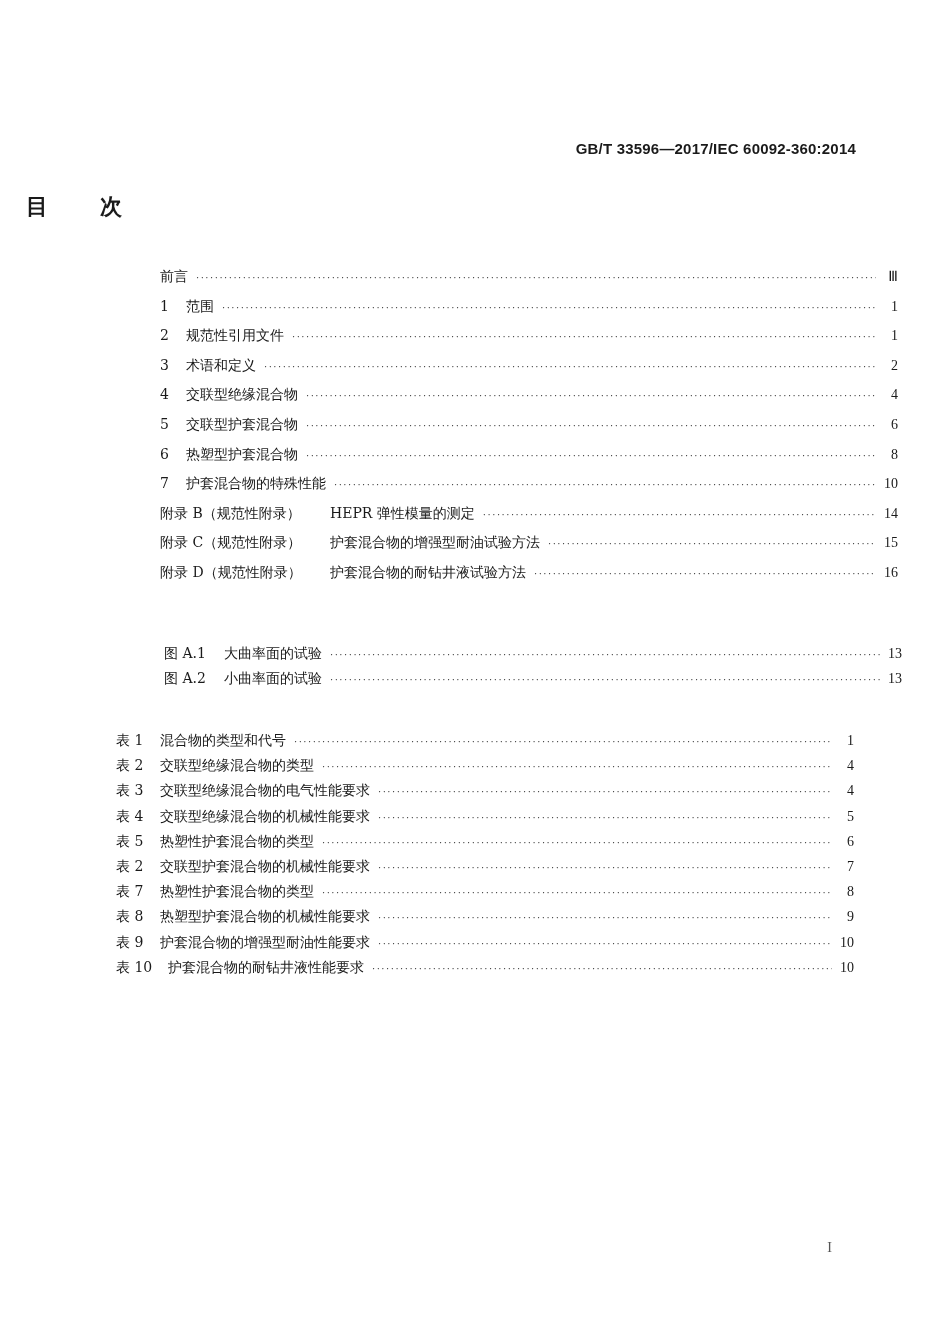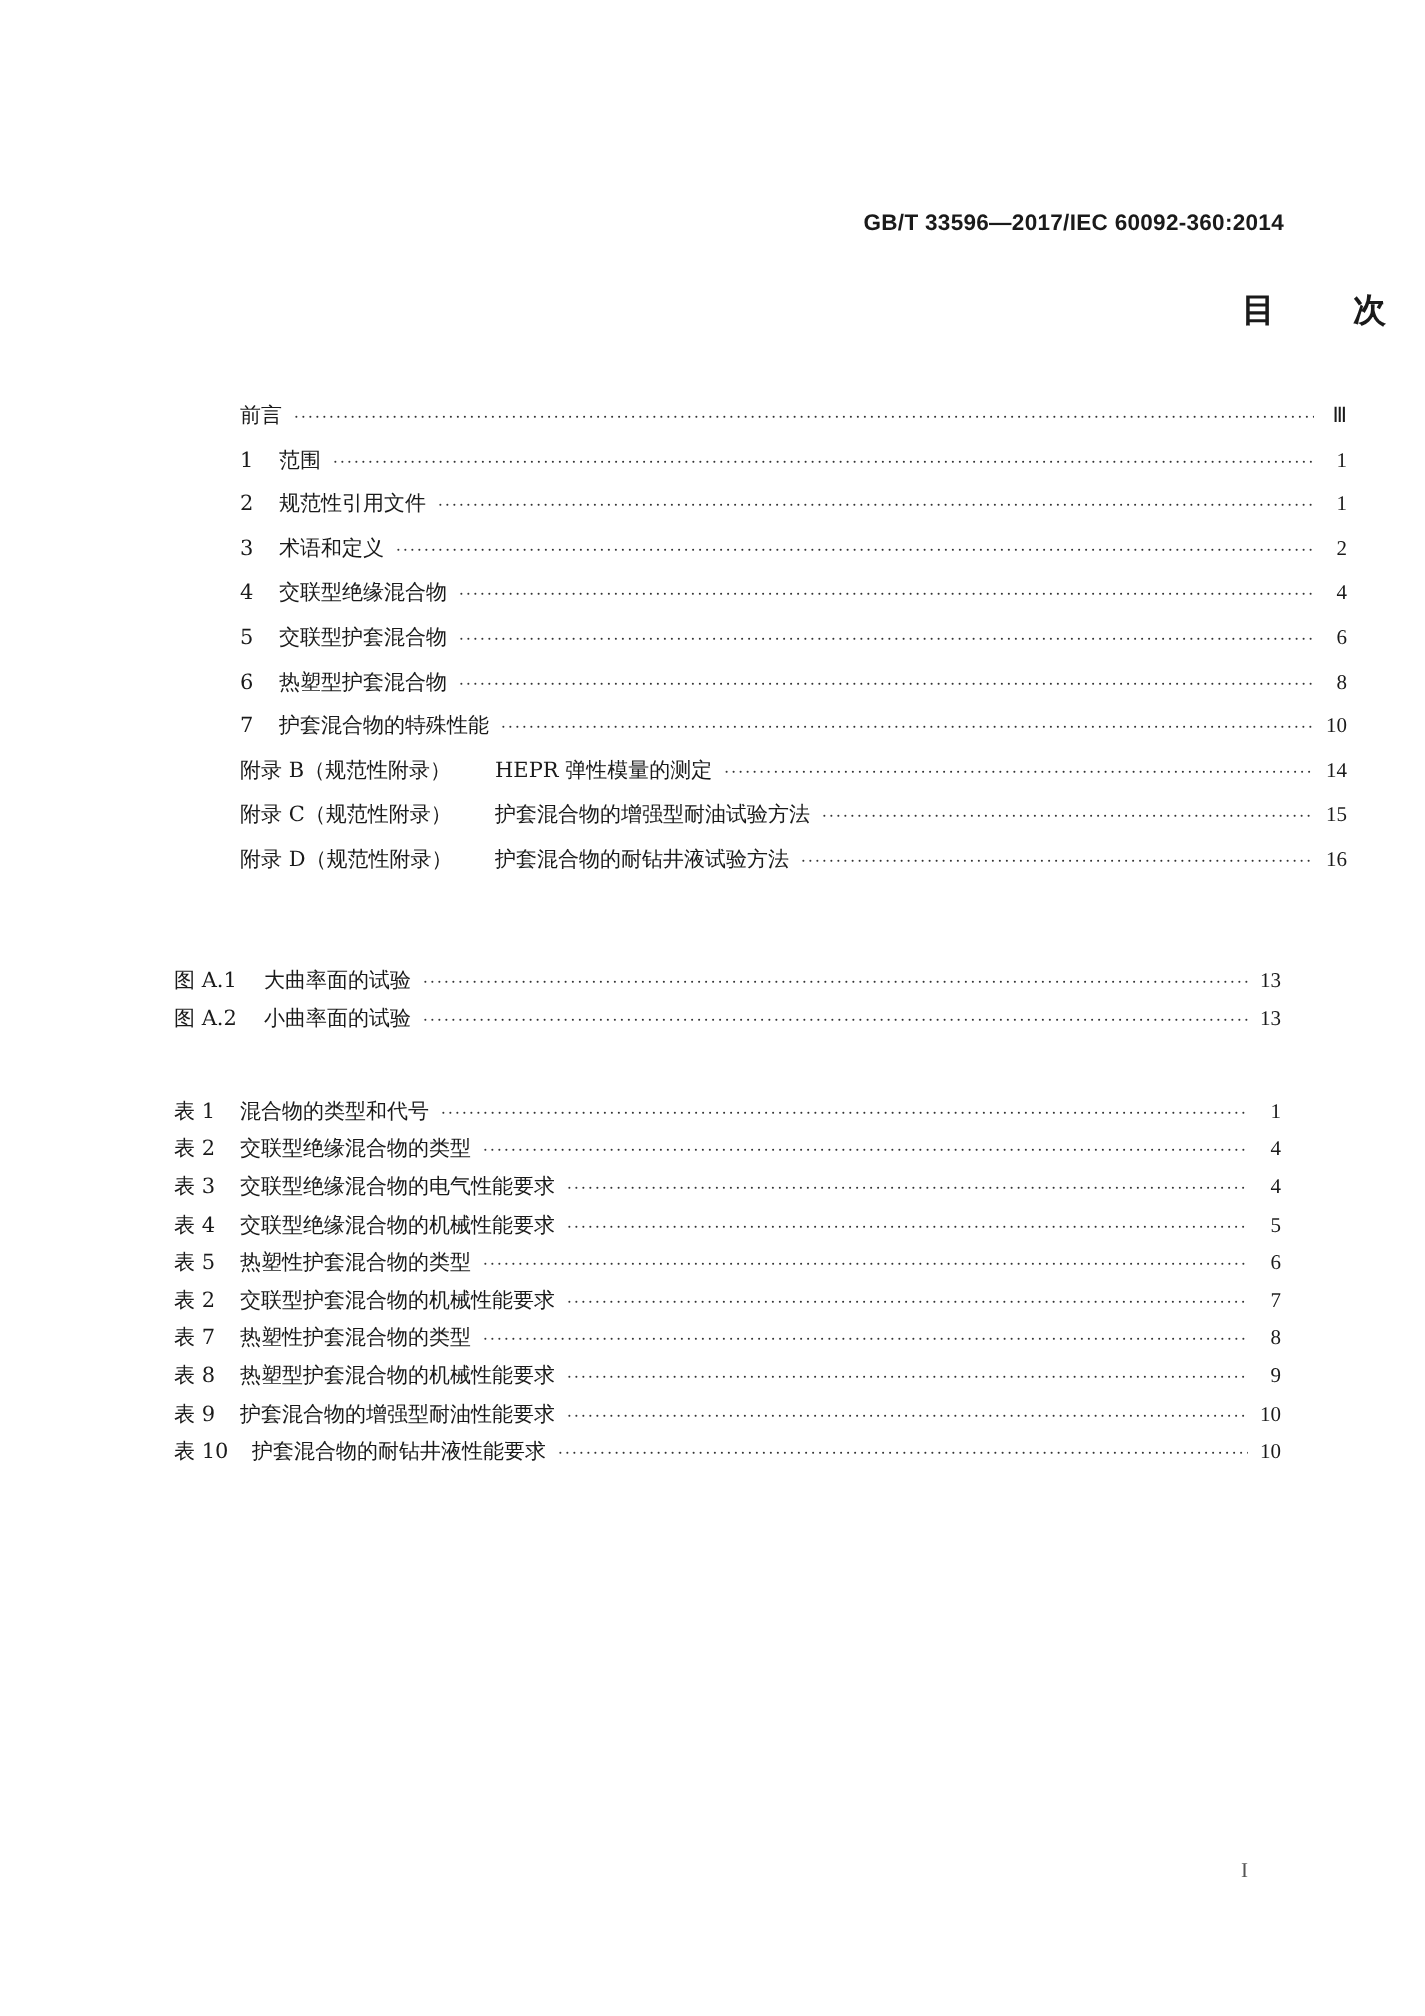--- a/index.html
+++ b/index.html
@@ -1,20 +1,20 @@
 <!DOCTYPE html>
 <html><head>
 <meta charset="utf-8">
 <style>
   html, body { margin: 0; padding: 0; background: #ffffff; }
   body { width: 950px; height: 1344px; position: relative; overflow: hidden;
          font-family: "DejaVu Serif", "Liberation Serif", serif; color: #1a1a1a; }
   .header-code { position: absolute; top: 112px; right: 94px; font-size: 15px;
                  font-weight: bold; font-family: "Liberation Sans", "DejaVu Sans", sans-serif; letter-spacing: 0.2px; margin-top: 28px; }
-  .title { position: absolute; top: 192px; left: 0; width: 950px; text-align: right;
+  .title { position: absolute; top: 192px; left: 0; width: 950px; text-align: left;
            font-size: 22px; font-weight: bold; font-family: "DejaVu Sans", sans-serif; }
   .title span { display: inline-block; margin: 0 26px; }
   .toc { position: absolute; left: 116px; width: 738px; }
   .row { display: flex; align-items: baseline; height: 29.6px; font-size: 14px; white-space: nowrap; }
   .row.tight { height: 25.2px; }
   .num { display: inline-block; }
   .label { display: inline-block; }
   .dots { flex: 1; overflow: hidden; margin: 0 6px 0 8px; letter-spacing: 1.5px; font-size: 10px; color: #333; }
   .dots::before { content: "····································································································································································································"; }
   .page { min-width: 16px; text-align: right; font-family: "Liberation Serif", serif; font-size: 14px; }
@@ -91,21 +91,21 @@
     <span class="page">15</span>
   </div>
   <div class="row">
     <span class="num" style="width:170px">附录 D（规范性附录）</span>
     <span class="label">护套混合物的耐钻井液试验方法</span>
     <span class="dots"></span>
     <span class="page">16</span>
   </div>
 </div>
 
-<div class="toc" style="top:645px;">
+<div class="toc" style="top:645px;margin-left:48px;">
   <div class="row tight">
     <span class="num" style="width:60px">图 A.1</span>
     <span class="label">大曲率面的试验</span>
     <span class="dots"></span>
     <span class="page">13</span>
   </div>
   <div class="row tight">
     <span class="num" style="width:60px">图 A.2</span>
     <span class="label">小曲率面的试验</span>
     <span class="dots"></span>

